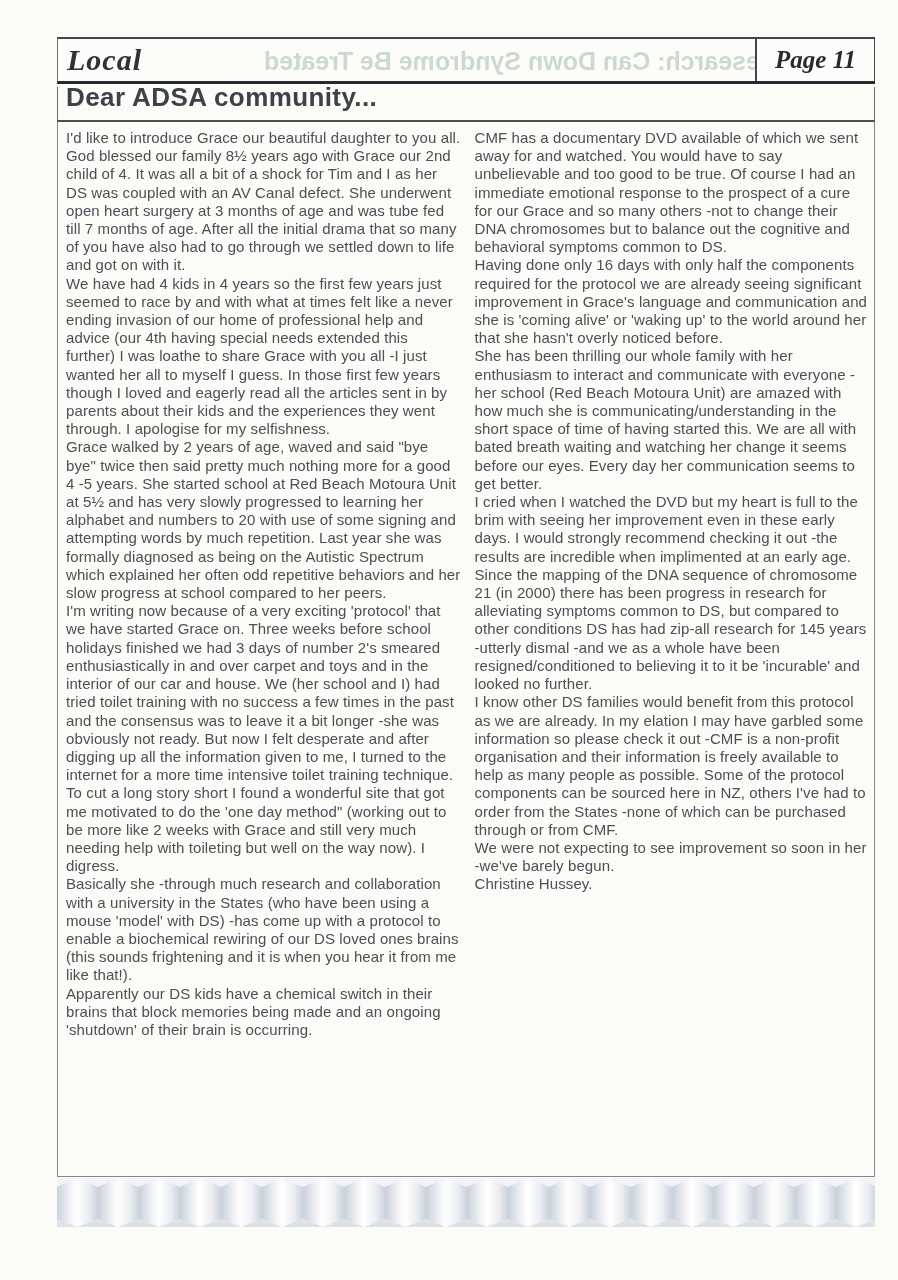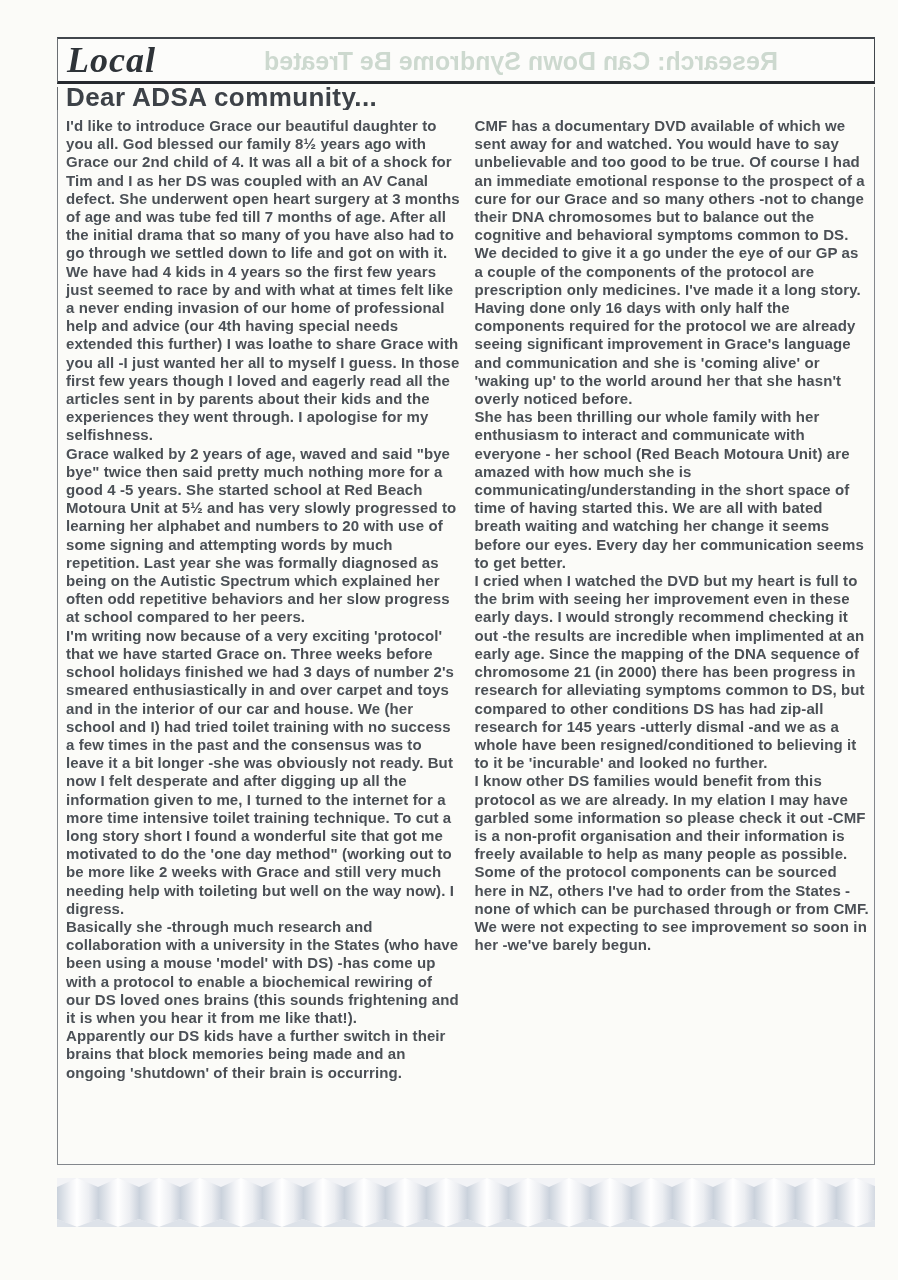--- a/index.html
+++ b/index.html
@@ -29,21 +29,21 @@
   .local-box {
     flex: 1;
     position: relative;
     display: flex; align-items: center;
     padding-left: 9px;
     overflow: hidden;
   }
   .local-label {
     font-family: "Liberation Serif", serif;
     font-style: italic; font-weight: bold;
-    font-size: 36px; color: #2e3338;
+    font-size: 30px; color: #2e3338;
     letter-spacing: 1px;
     position: relative; z-index: 2;
   }
   .bleed {
     position: absolute; z-index: 1;
     left: 80px; top: 8px;
     width: 640px;
     transform: scaleX(-1);
     font-weight: bold; font-size: 25px;
     color: #9fb7a6; opacity: 0.5;
@@ -71,29 +71,28 @@
     display: flex; align-items: center;
     background: #fbfbf8;
   }
   .title-bar h1 {
     margin: 0 0 12px 8px;
     font-size: 26px; font-weight: bold;
     color: #3d4248; letter-spacing: 0.4px;
   }
   
   .content {
-    position: absolute; left: 57px; top: 110px;
+    position: absolute; left: 57px; top: 122px;
     width: 818px; height: 1055px;
     border-left: 1px solid #83878c;
     border-right: 1px solid #83878c;
     border-bottom: 1px solid #83878c;
     padding: 7px 5px 0 8px;
     display: flex; gap: 14px;
     background: #fbfbf8;
-    font-weight: bold;
   }
   .col { width: 398px; }
   .para {
     margin: 0;
     font-size: 15px;
     line-height: 18.2px;
     color: #4b5056;
     letter-spacing: 0.1px;
   }
   .para.gap { }
@@ -108,43 +107,46 @@
 </head>
 <body>
 
 <div class="sheet">
 
   <div class="header-row">
     <div class="local-box">
       <span class="bleed">Research: Can Down Syndrome Be Treated</span>
       <span class="local-label">Local</span>
     </div>
+    <div class="page-box">
+      <span class="page-num">Page 11</span>
+    </div>
   </div>
 
   <div class="title-bar">
     <h1>Dear ADSA community...</h1>
   </div>
 
   <div class="content">
     <div class="col">
         <p class="para">I'd like to introduce Grace our beautiful daughter to you all. God blessed our family 8½ years ago with Grace our 2nd child of 4. It was all a bit of a shock for Tim and I as her DS was coupled with an AV Canal defect. She underwent open heart surgery at 3 months of age and was tube fed till 7 months of age. After all the initial drama that so many of you have also had to go through we settled down to life and got on with it.</p>
         <p class="para gap">We have had 4 kids in 4 years so the first few years just seemed to race by and with what at times felt like a never ending invasion of our home of professional help and advice (our 4th having special needs extended this further) I was loathe to share Grace with you all -I just wanted her all to myself I guess. In those first few years though I loved and eagerly read all the articles sent in by parents about their kids and the experiences they went through. I apologise for my selfishness.</p>
         <p class="para gap">Grace walked by 2 years of age, waved and said "bye bye" twice then said pretty much nothing more for a good 4 -5 years. She started school at Red Beach Motoura Unit at 5½ and has very slowly progressed to learning her alphabet and numbers to 20 with use of some signing and attempting words by much repetition. Last year she was formally diagnosed as being on the Autistic Spectrum which explained her often odd repetitive behaviors and her slow progress at school compared to her peers.</p>
         <p class="para gap">I'm writing now because of a very exciting 'protocol' that we have started Grace on. Three weeks before school holidays finished we had 3 days of number 2's smeared enthusiastically in and over carpet and toys and in the interior of our car and house. We (her school and I) had tried toilet training with no success a few times in the past and the consensus was to leave it a bit longer -she was obviously not ready. But now I felt desperate and after digging up all the information given to me, I turned to the internet for a more time intensive toilet training technique. To cut a long story short I found a wonderful site that got me motivated to do the 'one day method" (working out to be more like 2 weeks with Grace and still very much needing help with toileting but well on the way now). I digress.</p>
         <p class="para">Basically she -through much research and collaboration with a university in the States (who have been using a mouse 'model' with DS) -has come up with a protocol to enable a biochemical rewiring of our DS loved ones brains (this sounds frightening and it is when you hear it from me like that!).</p>
-        <p class="para gap">Apparently our DS kids have a further switch in their brains that block memories being made and an ongoing 'shutdown' of their brain is occurring.</p>
+        <p class="para gap">Apparently our DS kids have a chemical switch in their brains that block memories being made and an ongoing 'shutdown' of their brain is occurring.</p>
       </div>
     <div class="col">
         <p class="para gap">CMF has a documentary DVD available of which we sent away for and watched. You would have to say unbelievable and too good to be true. Of course I had an immediate emotional response to the prospect of a cure for our Grace and so many others -not to change their DNA chromosomes but to balance out the cognitive and behavioral symptoms common to DS.</p>
-        <p class="para gap">We decided to give it a go under the eye of our GP as a couple of the components of the protocol are prescription only medicines. I've made it a long story.</p>
         <p class="para gap">Having done only 16 days with only half the components required for the protocol we are already seeing significant improvement in Grace's language and communication and she is 'coming alive' or 'waking up' to the world around her that she hasn't overly noticed before.</p>
         <p class="para">She has been thrilling our whole family with her enthusiasm to interact and communicate with everyone - her school (Red Beach Motoura Unit) are amazed with how much she is communicating/understanding in the short space of time of having started this. We are all with bated breath waiting and watching her change it seems before our eyes. Every day her communication seems to get better.</p>
         <p class="para gap">I cried when I watched the DVD but my heart is full to the brim with seeing her improvement even in these early days. I would strongly recommend checking it out -the results are incredible when implimented at an early age. Since the mapping of the DNA sequence of chromosome 21 (in 2000) there has been progress in research for alleviating symptoms common to DS, but compared to other conditions DS has had zip-all research for 145 years -utterly dismal -and we as a whole have been resigned/conditioned to believing it to it be 'incurable' and looked no further.</p>
         <p class="para gap">I know other DS families would benefit from this protocol as we are already. In my elation I may have garbled some information so please check it out -CMF is a non-profit organisation and their information is freely available to help as many people as possible. Some of the protocol components can be sourced here in NZ, others I've had to order from the States -none of which can be purchased through or from CMF.</p>
         <p class="para">We were not expecting to see improvement so soon in her -we've barely begun.</p>
+        <p class="para">Christine Hussey.</p>
       </div>
   </div>
 
   <div class="band">
     <svg width="818" height="49">
       <defs>
         <linearGradient id="gl" x1="0" y1="0" x2="1" y2="0">
           <stop offset="0" stop-color="#c9d1db"></stop>
           <stop offset="0.7" stop-color="#f3f4f7"></stop>
           <stop offset="1" stop-color="#ffffff"></stop>

